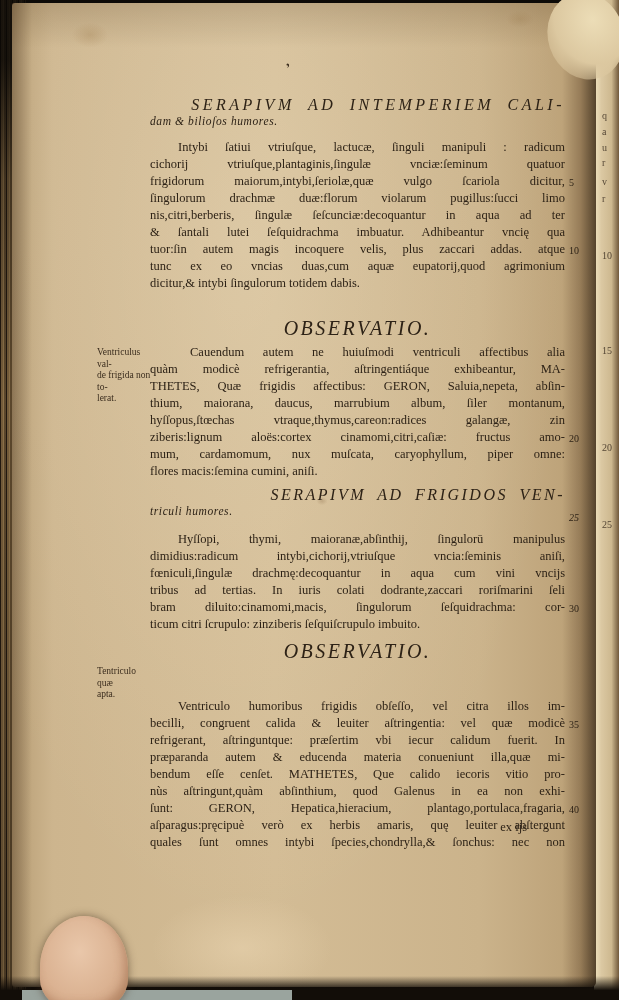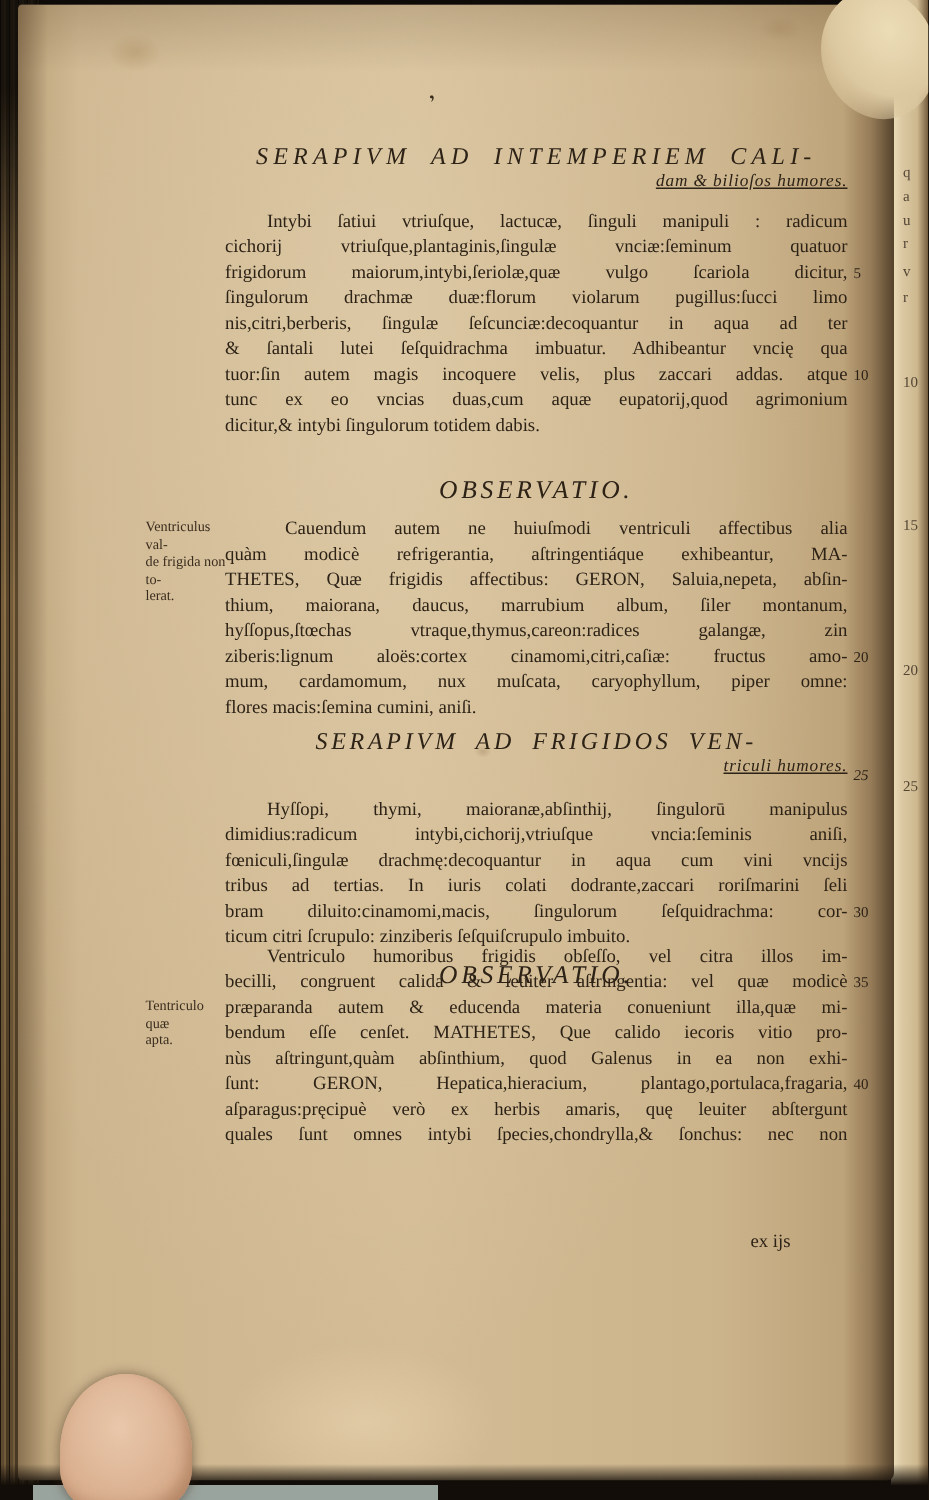--- a/index.html
+++ b/index.html
@@ -50,25 +50,25 @@
   
   .text{position:absolute;inset:0;z-index:5;color:#2d2216;}
   .runhead{position:absolute;left:150px;top:74px;width:415px;height:15px;}
   .pagenum{position:absolute;left:8px;top:0;font-weight:bold;font-size:12.5px;letter-spacing:1px;}
   .rh-title{display:block;text-align:center;font-weight:bold;font-size:11px;
             letter-spacing:1.6px;word-spacing:4px;}
   .flourish{position:absolute;left:287px;top:60px;font-size:13px;font-weight:bold;
             transform:rotate(-24deg);color:#3a2c1c;}
 
   .chap{position:absolute;left:150px;width:415px;font-style:italic;}
-  .chap .l1{display:block;text-align:center;font-size:16px;letter-spacing:3.5px;word-spacing:6px;}
+  .chap .l1{display:block;text-align:right;font-size:16px;letter-spacing:3.5px;word-spacing:6px;}
   .chap.c2 .l1{letter-spacing:2.5px;word-spacing:5px;}
-  .chap .l2{display:block;text-align:right;font-size:11.5px;letter-spacing:.6px;margin-top:1px;text-decoration:underline;}
+  .chap .l2{display:block;text-align:left;font-size:11.5px;letter-spacing:.6px;margin-top:1px;}
   .obs{position:absolute;left:150px;width:415px;text-align:center;font-style:italic;
-       font-size:17px;letter-spacing:2.5px;}
+       font-size:20px;letter-spacing:2.5px;}
 
   .para{position:absolute;left:150px;width:415px;font-size:12.5px;line-height:17px;}
   .line{position:relative;height:17px;overflow:visible;text-align:justify;text-align-last:justify;}
   .line.noj{text-align-last:auto;}
   .lnum{position:absolute;left:calc(100% + 4px);top:1px;font-size:10px;letter-spacing:0;
         text-align:left;white-space:nowrap;}
   .chap .lnum{top:26px;}
 
   .mnote{position:absolute;left:97px;width:55px;font-size:9.5px;
          line-height:11.5px;color:#3a2c1d;}
@@ -155,23 +155,24 @@
       <div class="line noj"><span>ticum citri ſcrupulo: zinziberis ſeſquiſcrupulo imbuito.</span></div>
     </div>
 
     <div class="obs" style="top:640px">OBSERVATIO.</div>
 
     <div class="mnote" style="top:666px">
       <div>Tentriculo quæ</div>
       <div>apta.</div>
     </div>
 
-    <div class="para" style="top:629px">
+    <div class="para" style="top:698px">
       <div class="line" style="padding-left:28px"><span>Ventriculo humoribus frigidis obſeſſo, vel citra illos im-</span><span class="lnum"></span></div>
       <div class="line"><span>becilli, congruent calida &amp; leuiter aſtringentia: vel quæ modicè</span><span class="lnum">35</span></div>
+      <div class="line"><span>refrigerant, aſtringuntque: præſertim vbi iecur calidum fuerit. In</span><span class="lnum"></span></div>
       <div class="line"><span>præparanda autem &amp; educenda materia conueniunt illa,quæ mi-</span><span class="lnum"></span></div>
       <div class="line"><span>bendum eſſe cenſet. MATHETES, Que calido iecoris vitio pro-</span><span class="lnum"></span></div>
       <div class="line"><span>nùs aſtringunt,quàm abſinthium, quod Galenus in ea non exhi-</span><span class="lnum"></span></div>
       <div class="line"><span>ſunt: GERON, Hepatica,hieracium, plantago,portulaca,fragaria,</span><span class="lnum">40</span></div>
       <div class="line"><span>aſparagus:pręcipuè verò ex herbis amaris, quę leuiter abſtergunt</span><span class="lnum"></span></div>
       <div class="line"><span>quales ſunt omnes intybi ſpecies,chondrylla,&amp; ſonchus: nec non</span><span class="lnum"></span></div>
     </div>
 
     <div class="catchword">ex ijs</div>
 

